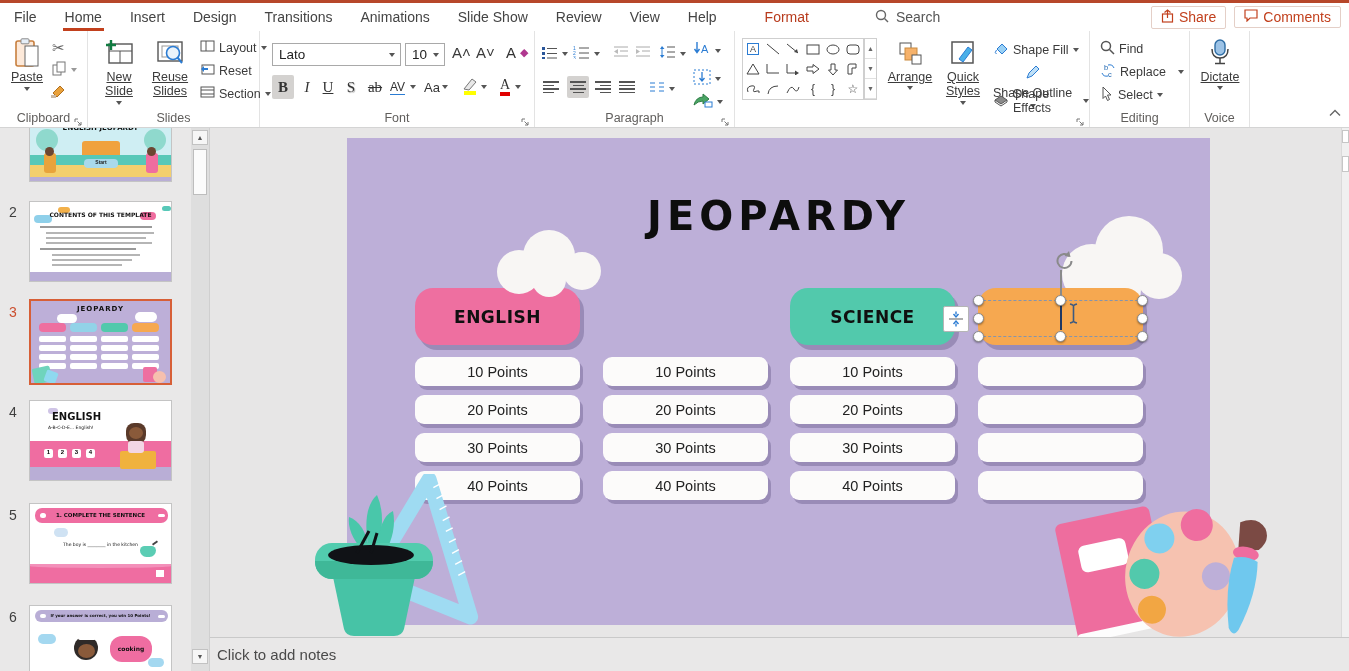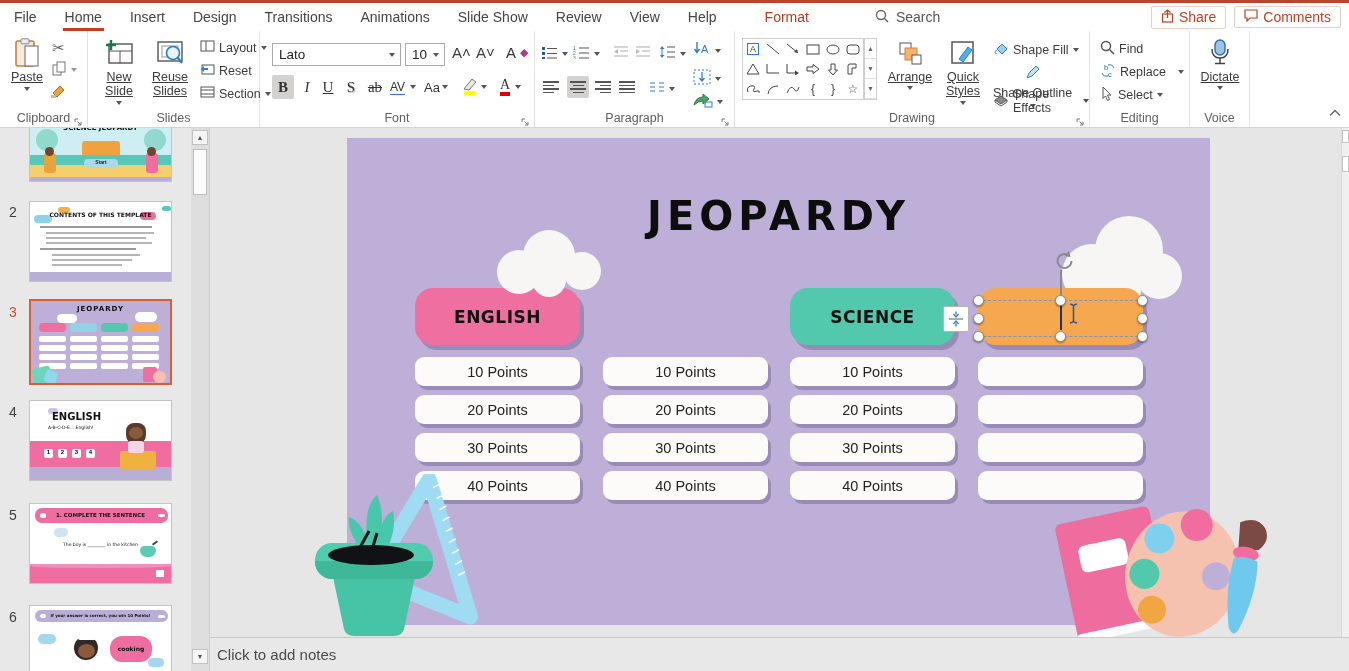--- a/index.html
+++ b/index.html
@@ -545,21 +545,20 @@
       <div class="smbtn" style="left:258px; top:56px;">
         <span>
           <svg width="16" height="15">
               <path d="M2 8 L8 4 L14 8 L8 12 Z" fill="#8a8a8a" stroke="#555"></path>
               <path d="M2 8 v2 L8 14 L14 10 v-2" fill="none" stroke="#555"></path>
             </svg>
         </span>
         <span>Shape Effects</span>
           <span class="cb"></span>
       </div>
-      <span class="glabel">Drawing</span>
       <span class="launcher">
         <svg width="10" height="10">
             <path d="M2 2 h3 M2 2 v3 M4.5 4.5 l3.5 3.5 M8 5 v3 h-3" fill="none" stroke="#777"></path>
           </svg>
       </span>
     </section>
 
     <section class="rgroup" style="width:100px">
       <div class="smbtn" style="left:10px; top:9px;">
         <span>
@@ -615,21 +614,21 @@
             <path d="M1 6.5 L6 1.5 L11 6.5" fill="none" stroke="#666" stroke-width="1.4"></path>
           </svg>
       </span>
     </section>
   </div>
 
   <aside class="thumbs">
 
     <div class="tframe" style="top:-28px; height:82px;">
       <div class="mini" style="left:0; top:0; width:100%; height:58px; background:#cfeef3;"></div>
-      <div class="mtx" style="left:0; top:24px; width:100%; text-align:center; font-size:7px; line-height:1.1;">SCIENCE JEOPARDY</div>
+      <div class="mtx" style="left:0; top:24px; width:100%; text-align:center; font-size:7px; line-height:1.1;">ENGLISH JEOPARDY</div>
       <div class="mini" style="left:6px; top:28px; width:22px; height:22px; background:#8fd9cd; border-radius:50%;"></div>
       <div class="mini" style="left:114px; top:28px; width:22px; height:22px; background:#8fd9cd; border-radius:50%;"></div>
       <div class="mini" style="left:52px; top:40px; width:38px; height:14px; background:#f0a23e; border-radius:3px 3px 0 0;"></div>
       <div class="mini" style="left:0; top:54px; width:100%; height:14px; background:#57c8b8;"></div>
       <div class="mini" style="left:0; top:64px; width:100%; height:12px; background:#f3cf6e;"></div>
       <div class="mini" style="left:54px; top:58px; width:34px; height:9px; background:#a9d9eb; border-radius:4px; text-align:center; font-size:5px; font-weight:bold; color:#222;">Start</div>
       <div class="mini" style="left:14px; top:52px; width:12px; height:20px; background:#e8a33c; border-radius:3px;"></div>
       <div class="mini" style="left:15px; top:46px; width:9px; height:9px; background:#6b4632; border-radius:50%;"></div>
       <div class="mini" style="left:116px; top:52px; width:12px; height:20px; background:#ef6d9f; border-radius:3px;"></div>
       <div class="mini" style="left:117px; top:46px; width:9px; height:9px; background:#6b4632; border-radius:50%;"></div>

